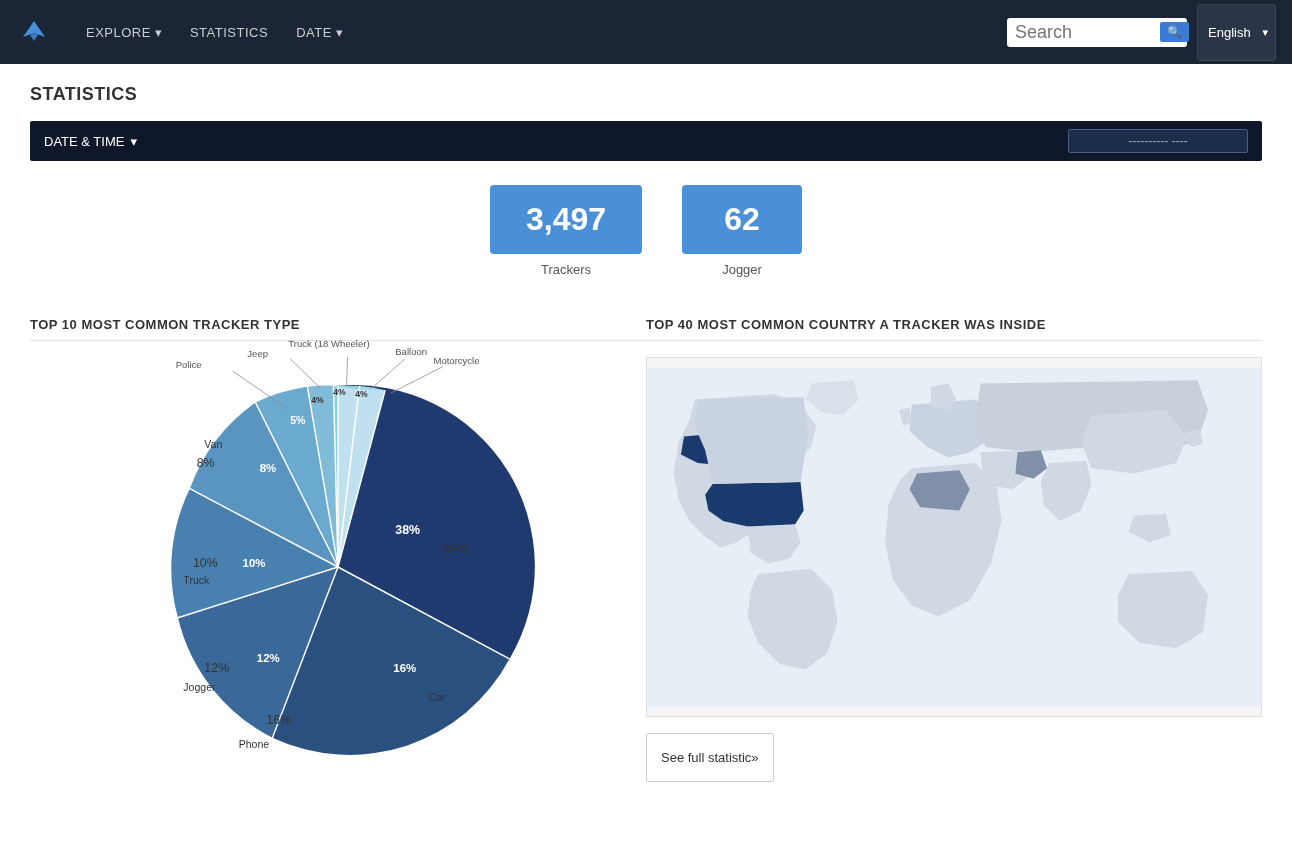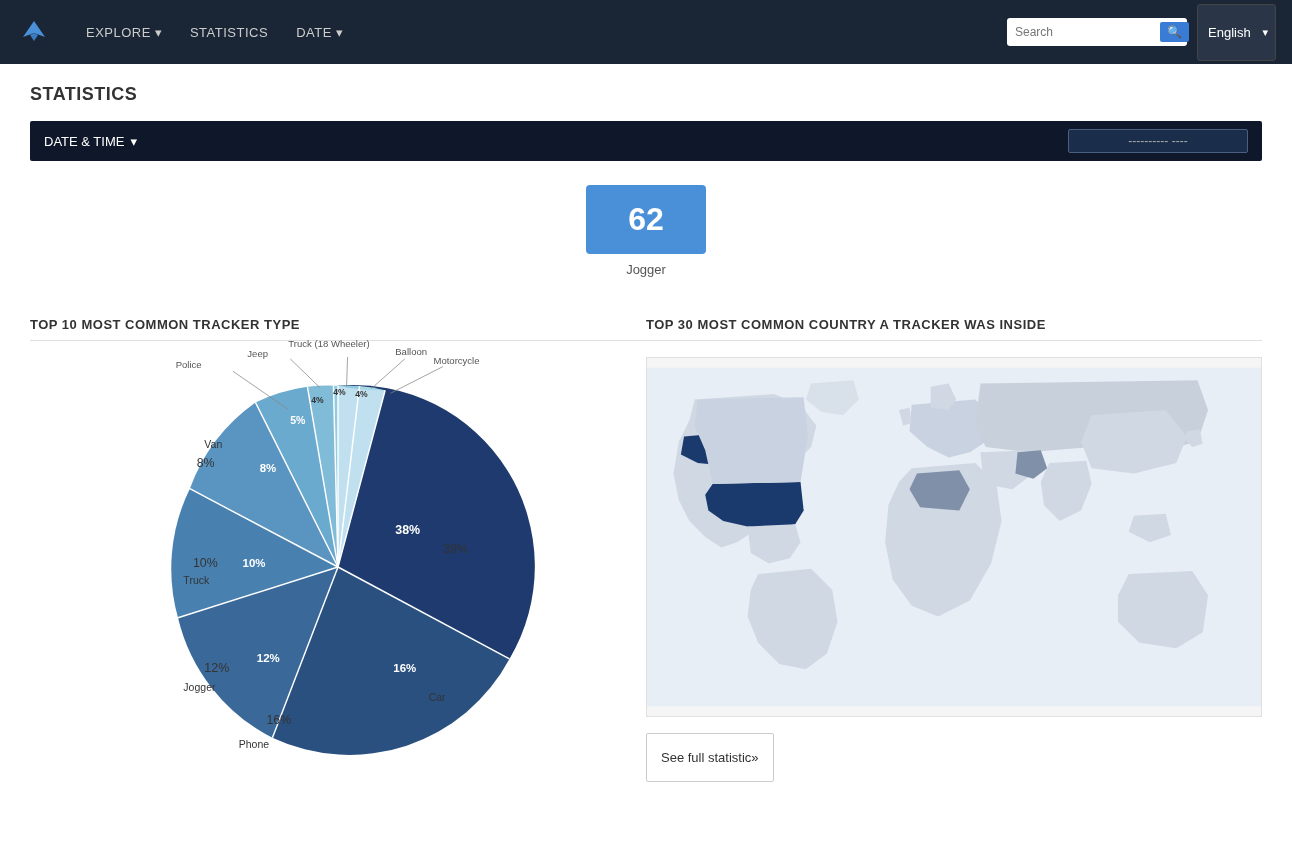--- a/index.html
+++ b/index.html
@@ -45,21 +45,21 @@
       align-items: center;
       background: #fff;
       border-radius: 3px;
       padding: 4px 8px;
       margin-right: 10px;
       width: 180px;
     }
     .search-box input {
       border: none;
       outline: none;
-      font-size: 12px;
+      font-size: 18px;
       width: 145px;
       background: transparent;
       color: #333;
     }
     .search-box .search-btn {
       background: #3a7bd5;
       border: none;
       border-radius: 2px;
       color: #fff;
       padding: 3px 7px;
@@ -266,20 +266,24 @@
 
   <div class="date-time-bar">
     <div class="date-time-btn">
       <span>DATE &amp; TIME</span>
       <span>▾</span>
     </div>
     <input class="date-time-input" type="text" value="---------- ----" style="">
   </div>
 
   <div class="stats-row">
+    <div class="stat-box">
+      <div class="stat-number">3,497</div>
+      <div class="stat-label">Trackers</div>
+    </div>
     <div class="stat-box">
       <div class="stat-number">62</div>
       <div class="stat-label">Jogger</div>
     </div>
   </div>
 
   <div class="two-col">
 
     <div class="col-left">
       <div class="section-title">TOP 10 MOST COMMON TRACKER TYPE</div>
@@ -350,21 +354,21 @@
           <text x="118" y="100" font-size="12" fill="white" font-weight="bold">8%</text>
           <text x="150" y="50" font-size="11" fill="white" font-weight="bold">5%</text>
           <text x="172" y="28" font-size="9" fill="#333" font-weight="bold">4%</text>
           <text x="195" y="20" font-size="9" fill="#333" font-weight="bold">4%</text>
           <text x="218" y="22" font-size="9" fill="#333" font-weight="bold">4%</text>
         </svg>
       </div>
     </div>
 
     <div class="col-right">
-      <div class="section-title">TOP 30 MOST COMMON COUNTRY A TRACKER WAS INSIDE</div>
+      <div class="section-title">TOP 40 MOST COMMON COUNTRY A TRACKER WAS INSIDE</div>
       <div class="map-container">
         <svg class="map-svg" viewBox="0 0 580 320" xmlns="http://www.w3.org/2000/svg">
 
           <rect width="580" height="320" fill="#e8eef5"></rect>
 
           <path d="M45,30 L120,25 L145,35 L160,55 L155,75 L140,90 L145,110 L130,125 L115,140 L100,155 L85,165 L70,170 L55,160 L40,145 L30,125 L25,100 L30,70 L40,50 Z" fill="#d0d8e4"></path>
 
           <path d="M62,110 L145,108 L148,135 L140,148 L120,152 L95,150 L72,145 L58,135 L55,120 Z" fill="#1a3a6e"></path>
 
           <path d="M35,65 L70,62 L75,80 L68,92 L48,90 L32,82 Z" fill="#1a3a6e"></path>

